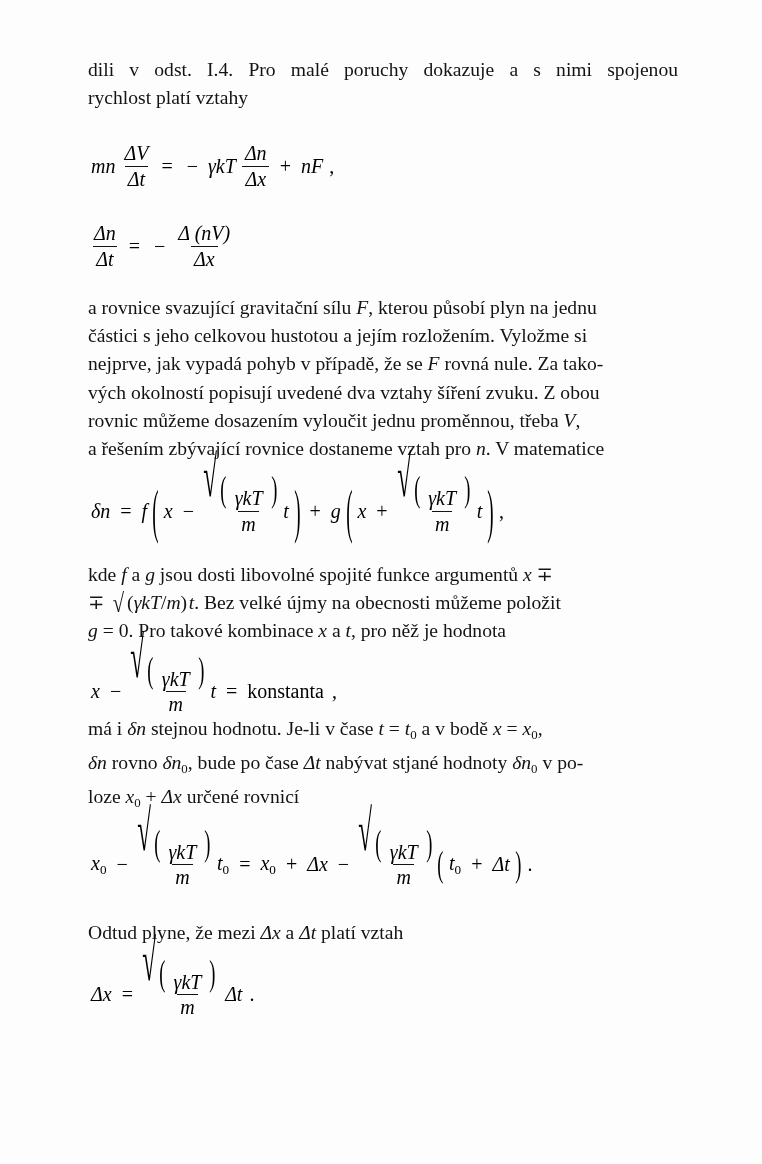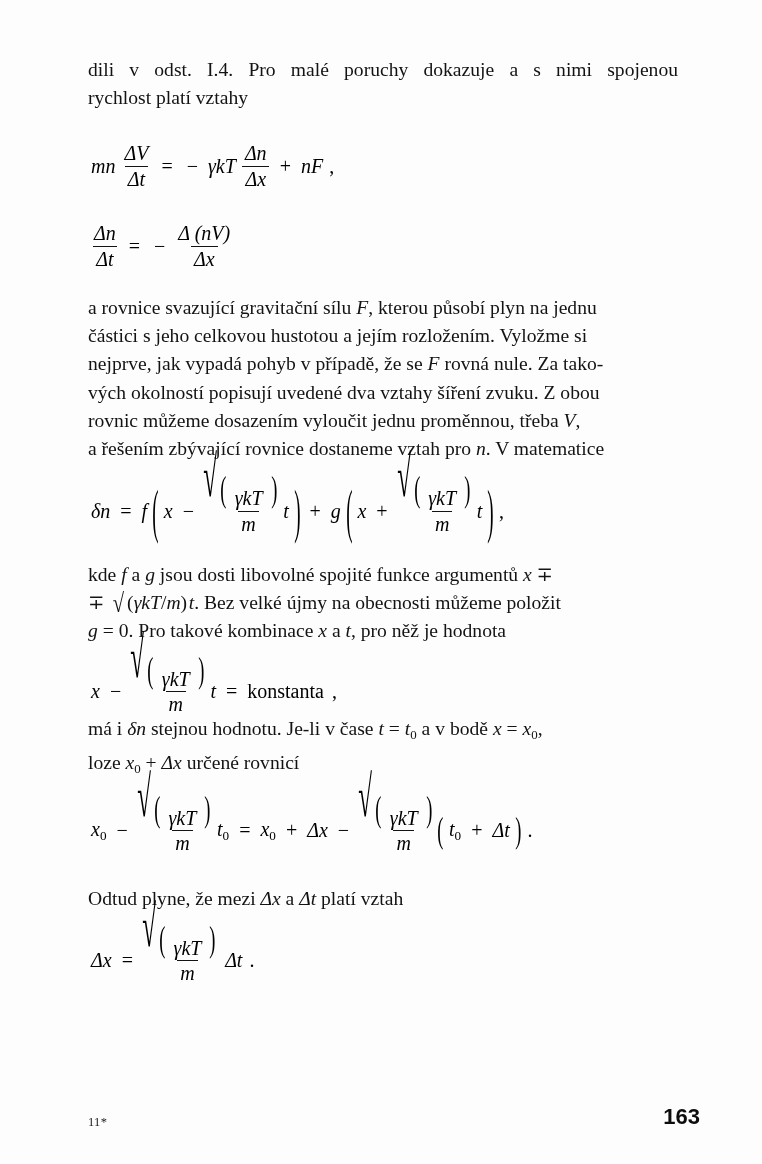--- a/index.html
+++ b/index.html
@@ -259,20 +259,21 @@
         <span class="paren med">)</span>
       </span>
       <span class="tok mi">t</span>
       <span class="tok op">=</span>
       <span class="tok">konstanta</span>
       <span class="tok" style="margin-left:5px;">,</span>
     </div>
 
     <div class="para" style="">
       <span class="ln">má i <i>δn</i> stejnou hodnotu. Je-li v čase <i>t</i> = <i>t</i><sub class="s">0</sub> a v bodě <i>x</i> = <i>x</i><sub class="s">0</sub>,</span>
+      <span class="ln"><i>δn</i> rovno <i>δn</i><sub class="s">0</sub>, bude po čase <i>Δt</i> nabývat stjané hodnoty <i>δn</i><sub class="s">0</sub> v po-</span>
       <span class="ln">loze <i>x</i><sub class="s">0</sub> + <i>Δx</i> určené rovnicí</span>
     </div>
 
     <div class="eq eqblock" style="margin-top:24px;">
       <span class="tok mi"><span>x</span><sub class="s">0</sub></span>
       <span class="tok op">−</span>
       <span class="radwrap">
         <span class="surd">√</span>
         <span class="paren med">(</span>
         <span class="frac">
@@ -319,18 +320,14 @@
           <span class="den mi">m</span>
         </span>
         <span class="paren med">)</span>
       </span>
       <span class="tok mi" style="margin-left:6px;">Δt</span>
       <span class="tok" style="margin-left:4px;">.</span>
     </div>
 
   </div>
 
-  <div class="footer">
-    <span class="sig">11*</span>
-    <span class="folio">163</span>
-  </div>
 
 </div>
 
 </body></html>

